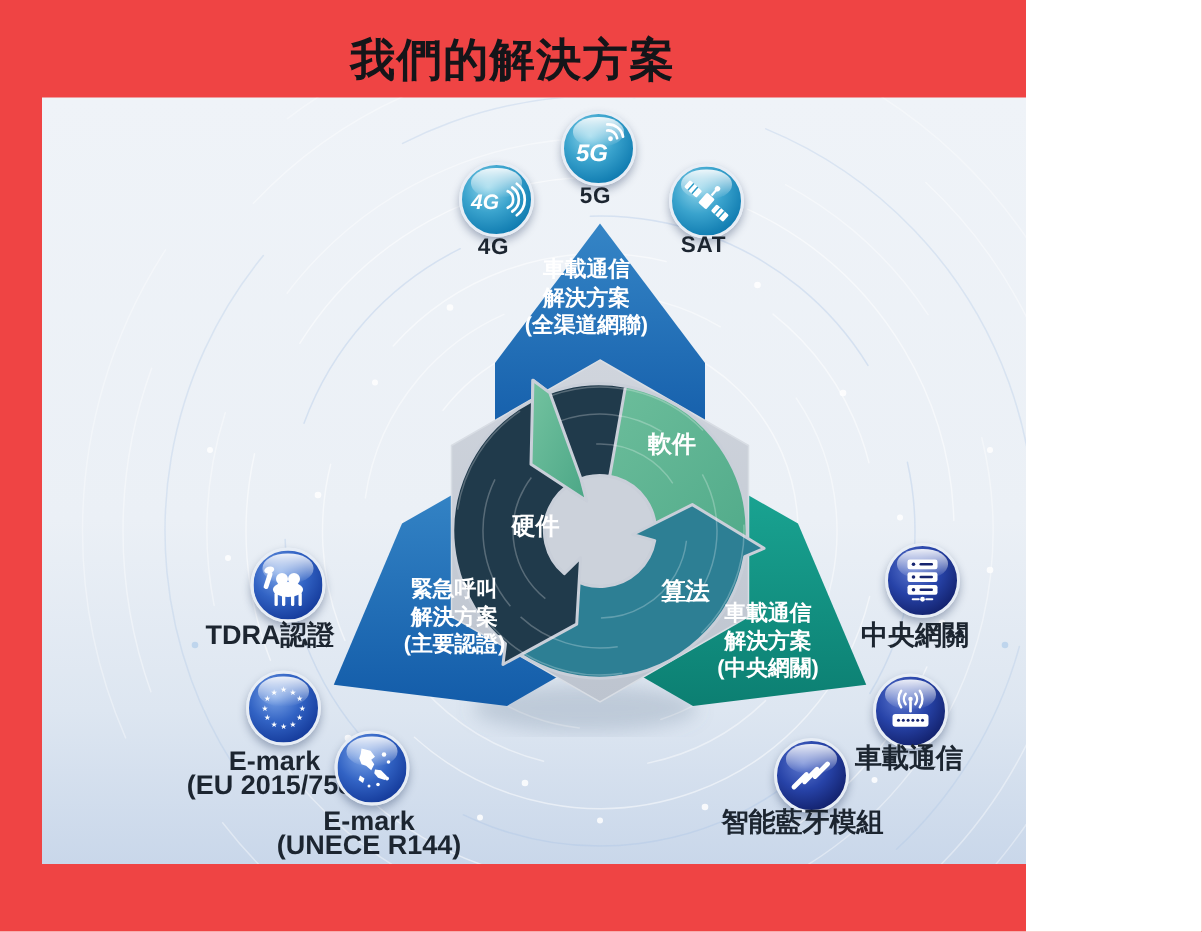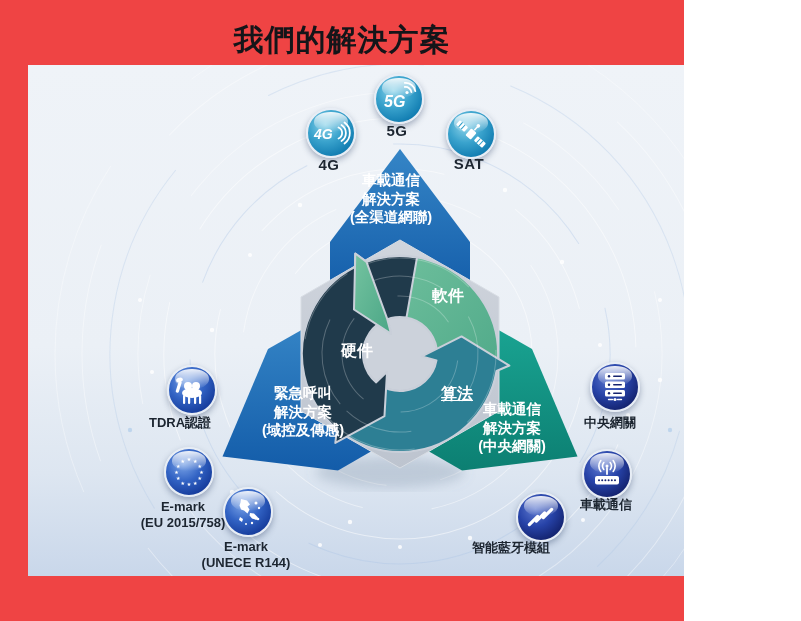--- a/index.html
+++ b/index.html
@@ -16,21 +16,21 @@
                font-weight:bold;font-size:16px;white-space:nowrap;padding-left:40px;}
   .badge{position:absolute;z-index:4;width:46px;height:46px;border-radius:50%;
          border:2.5px solid #e7edf5;box-shadow:0 3px 6px rgba(25,45,85,.35);}
   .badge::before{content:"";position:absolute;left:14%;top:5%;width:72%;height:42%;
          border-radius:50%;background:linear-gradient(180deg,rgba(255,255,255,.9),rgba(255,255,255,0));}
   .badge svg{position:absolute;left:0;top:0;}
   .badge.cyan{background:radial-gradient(circle at 38% 32%,#8fd4ea 0%,#3aa3cd 40%,#0f7bb0 78%,#0a5f92 100%);}
   .badge.blue{background:radial-gradient(circle at 38% 32%,#7da6e8 0%,#3263c4 42%,#153b9b 78%,#0e2d7c 100%);}
   .badge.navy{background:radial-gradient(circle at 38% 32%,#5f7ad0 0%,#2743a8 42%,#13226e 78%,#0c173f 100%);}
   .blabel{position:absolute;z-index:4;transform:translateX(-50%);text-align:center;
-          font-weight:bold;color:var(--label-dark,#1c2530);font-size:13px;white-space:nowrap;line-height:16px;}
+          font-weight:bold;color:var(--label-dark,#1c2530);font-size:18px;white-space:nowrap;line-height:16px;}
   .blabel.big{font-size:15px;letter-spacing:.5px;}
 </style>
 </head>
 <body>
 
 <div class="stage">
   <div class="title">我們的解決方案</div>
 
   <div class="panel">
     <svg width="735" height="511" viewBox="28 65 735 511">
@@ -115,21 +115,21 @@
   </div>
 
   <div class="arrow-text" style="left:391px;top:171px;">
     <div>車載通信</div>
     <div>解決方案</div>
     <div>(全渠道網聯)</div>
   </div>
   <div class="arrow-text" style="left:267px;top:384px;margin-left:36px;">
     <div>緊急呼叫</div>
     <div>解決方案</div>
-    <div>(域控及傳感)</div>
+    <div>(主要認證)</div>
   </div>
   <div class="arrow-text" style="left:512px;top:400px;">
     <div>車載通信</div>
     <div>解決方案</div>
     <div>(中央網關)</div>
   </div>
 
   <div class="cycle-label" style="left:428px;top:286px;">軟件</div>
   <div class="cycle-label" style="left:337px;top:341px;font-family:Liberation Serif, serif;">硬件</div>
   <div class="cycle-label" style="left:437px;top:384px;text-decoration:underline;">算法</div>
@@ -287,14 +287,14 @@
 
   <div class="badge navy" style="left:516px;top:492px;">
     <svg width="46" height="46" viewBox="0 0 46 46">
       <g fill="#fff">
         <rect x="-1.6" y="-7.5" width="3.2" height="15" rx="1.6" transform="translate(15.5,26.5) rotate(45)"></rect>
         <rect x="-1.6" y="-7.5" width="3.2" height="15" rx="1.6" transform="translate(22.5,23) rotate(45)"></rect>
         <rect x="-1.6" y="-7.5" width="3.2" height="15" rx="1.6" transform="translate(29.5,19.5) rotate(45)"></rect>
       </g>
     </svg>
   </div>
-  <div class="blabel" style="left:511px;top:540px;">智能藍牙模組</div>
+  <div class="blabel" style="left:535px;top:540px;">智能藍牙模組</div>
 </div>
 
 </body></html>

